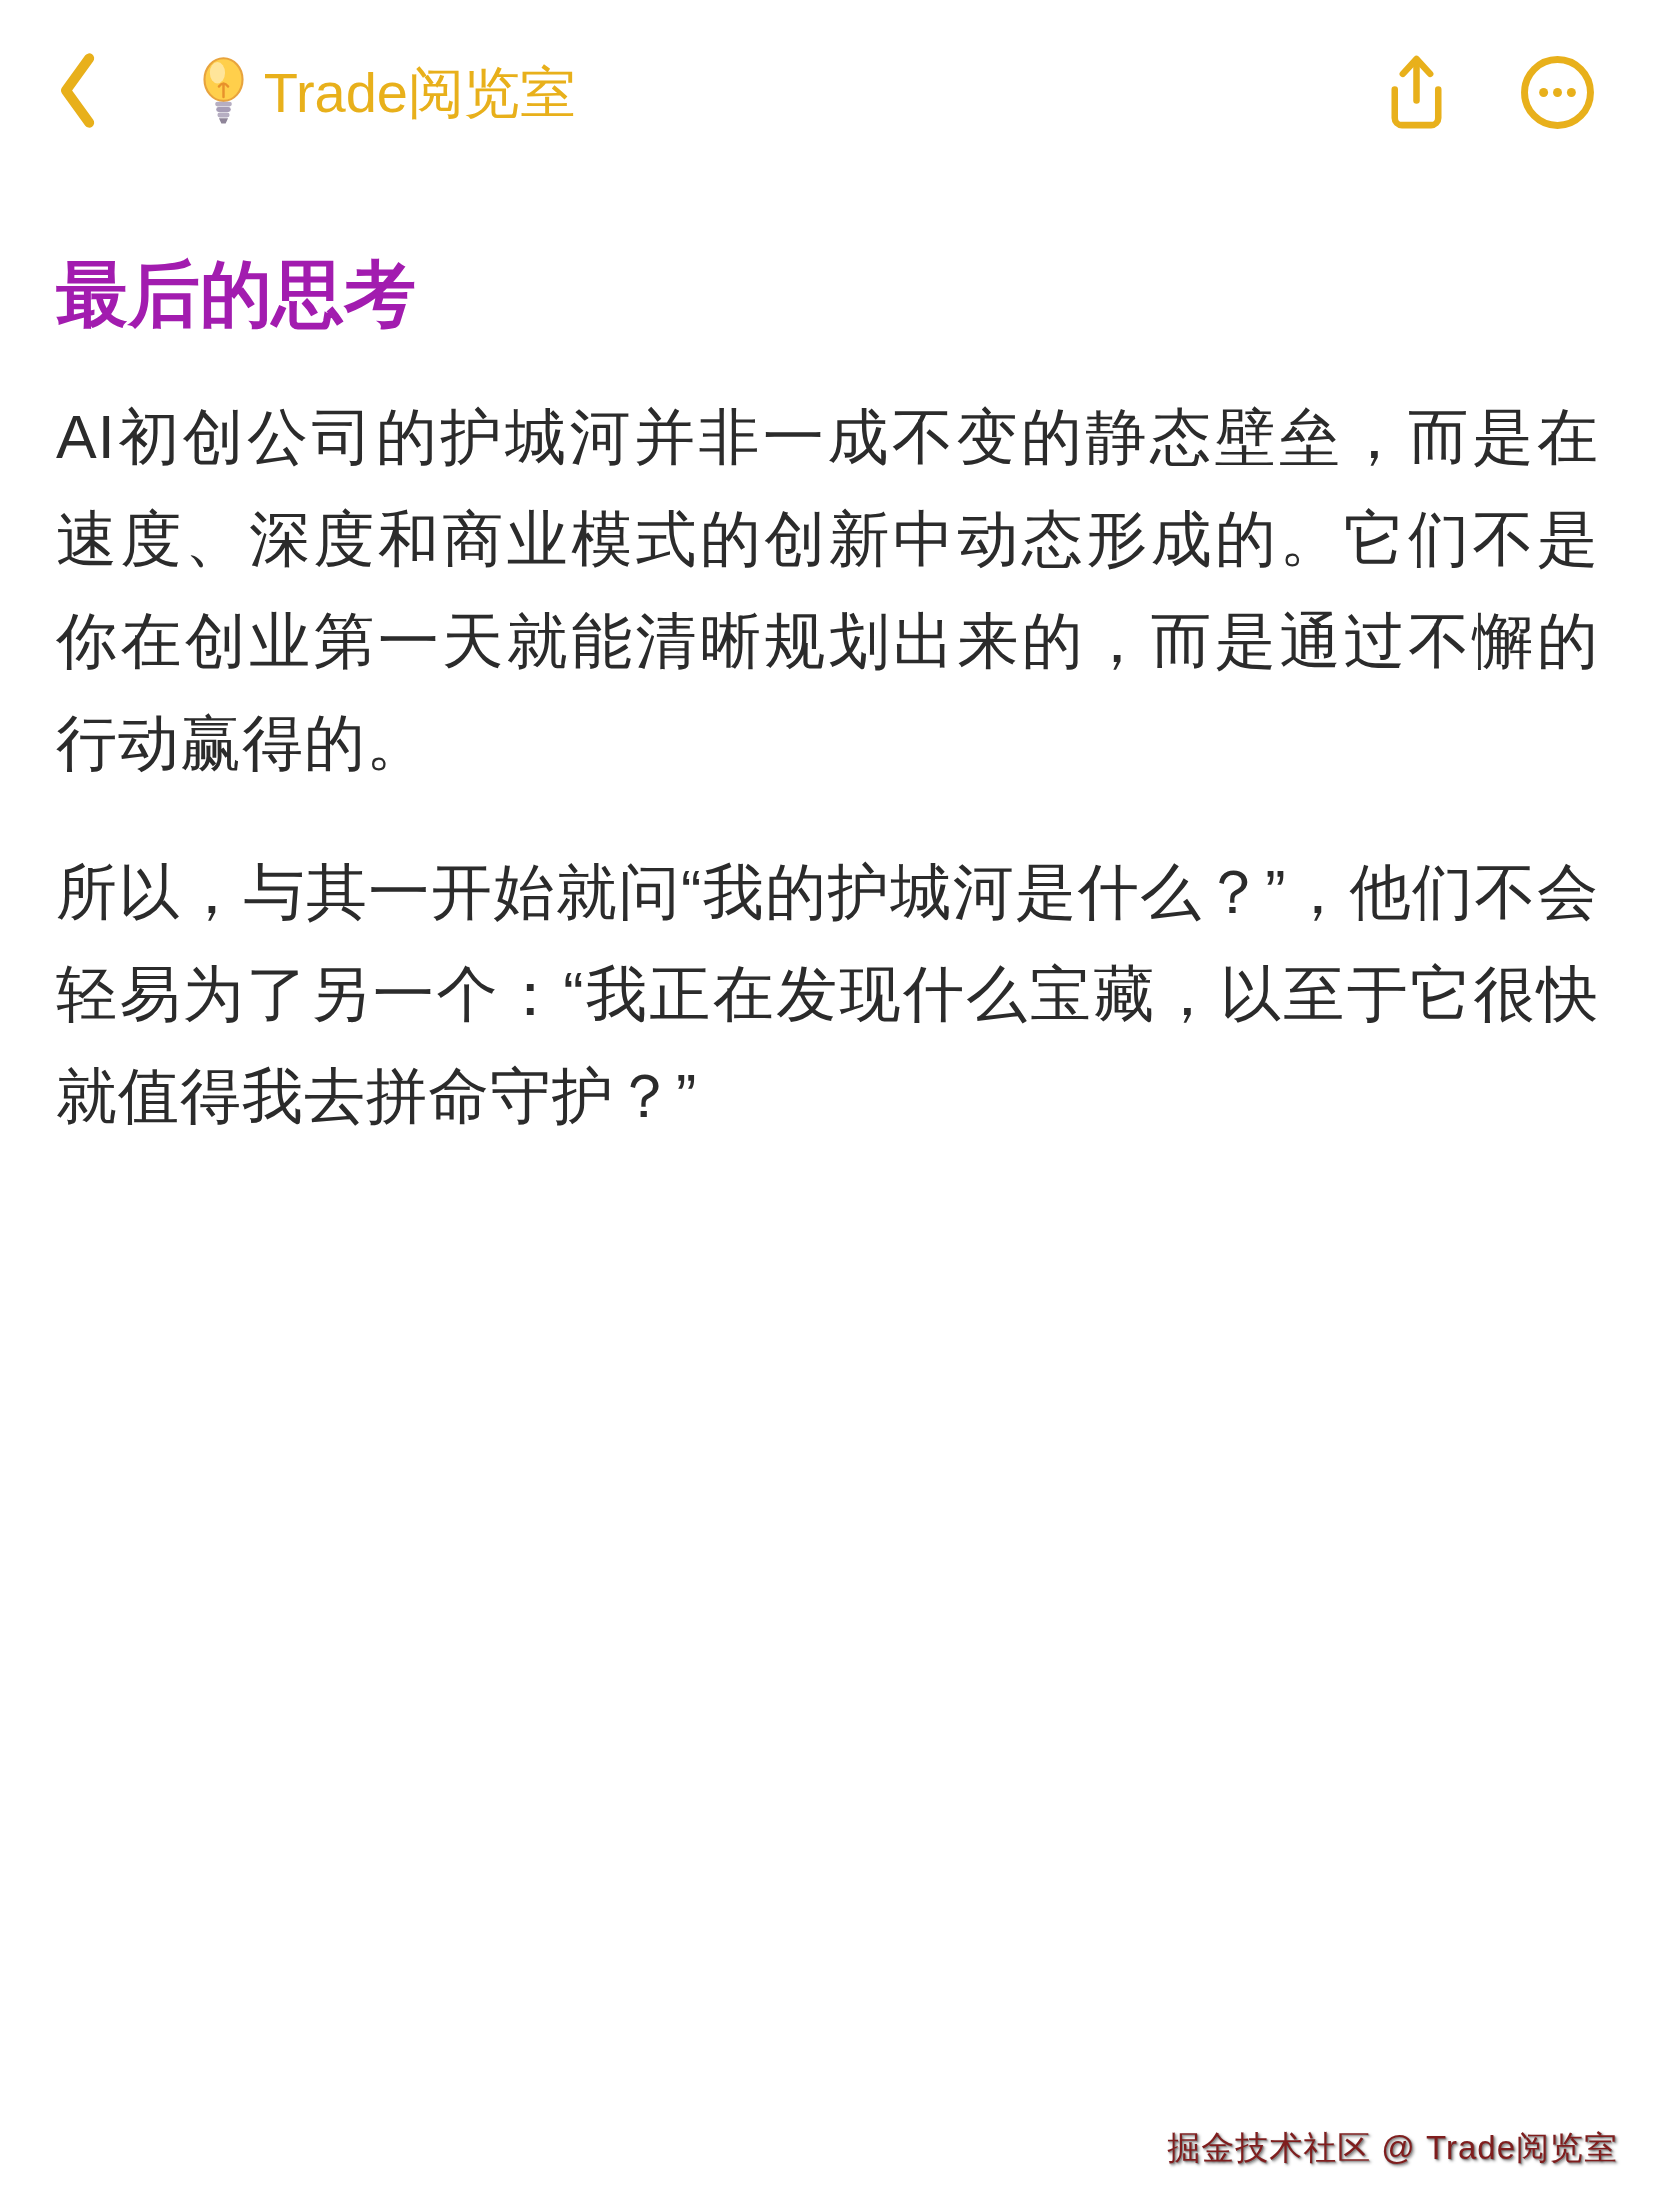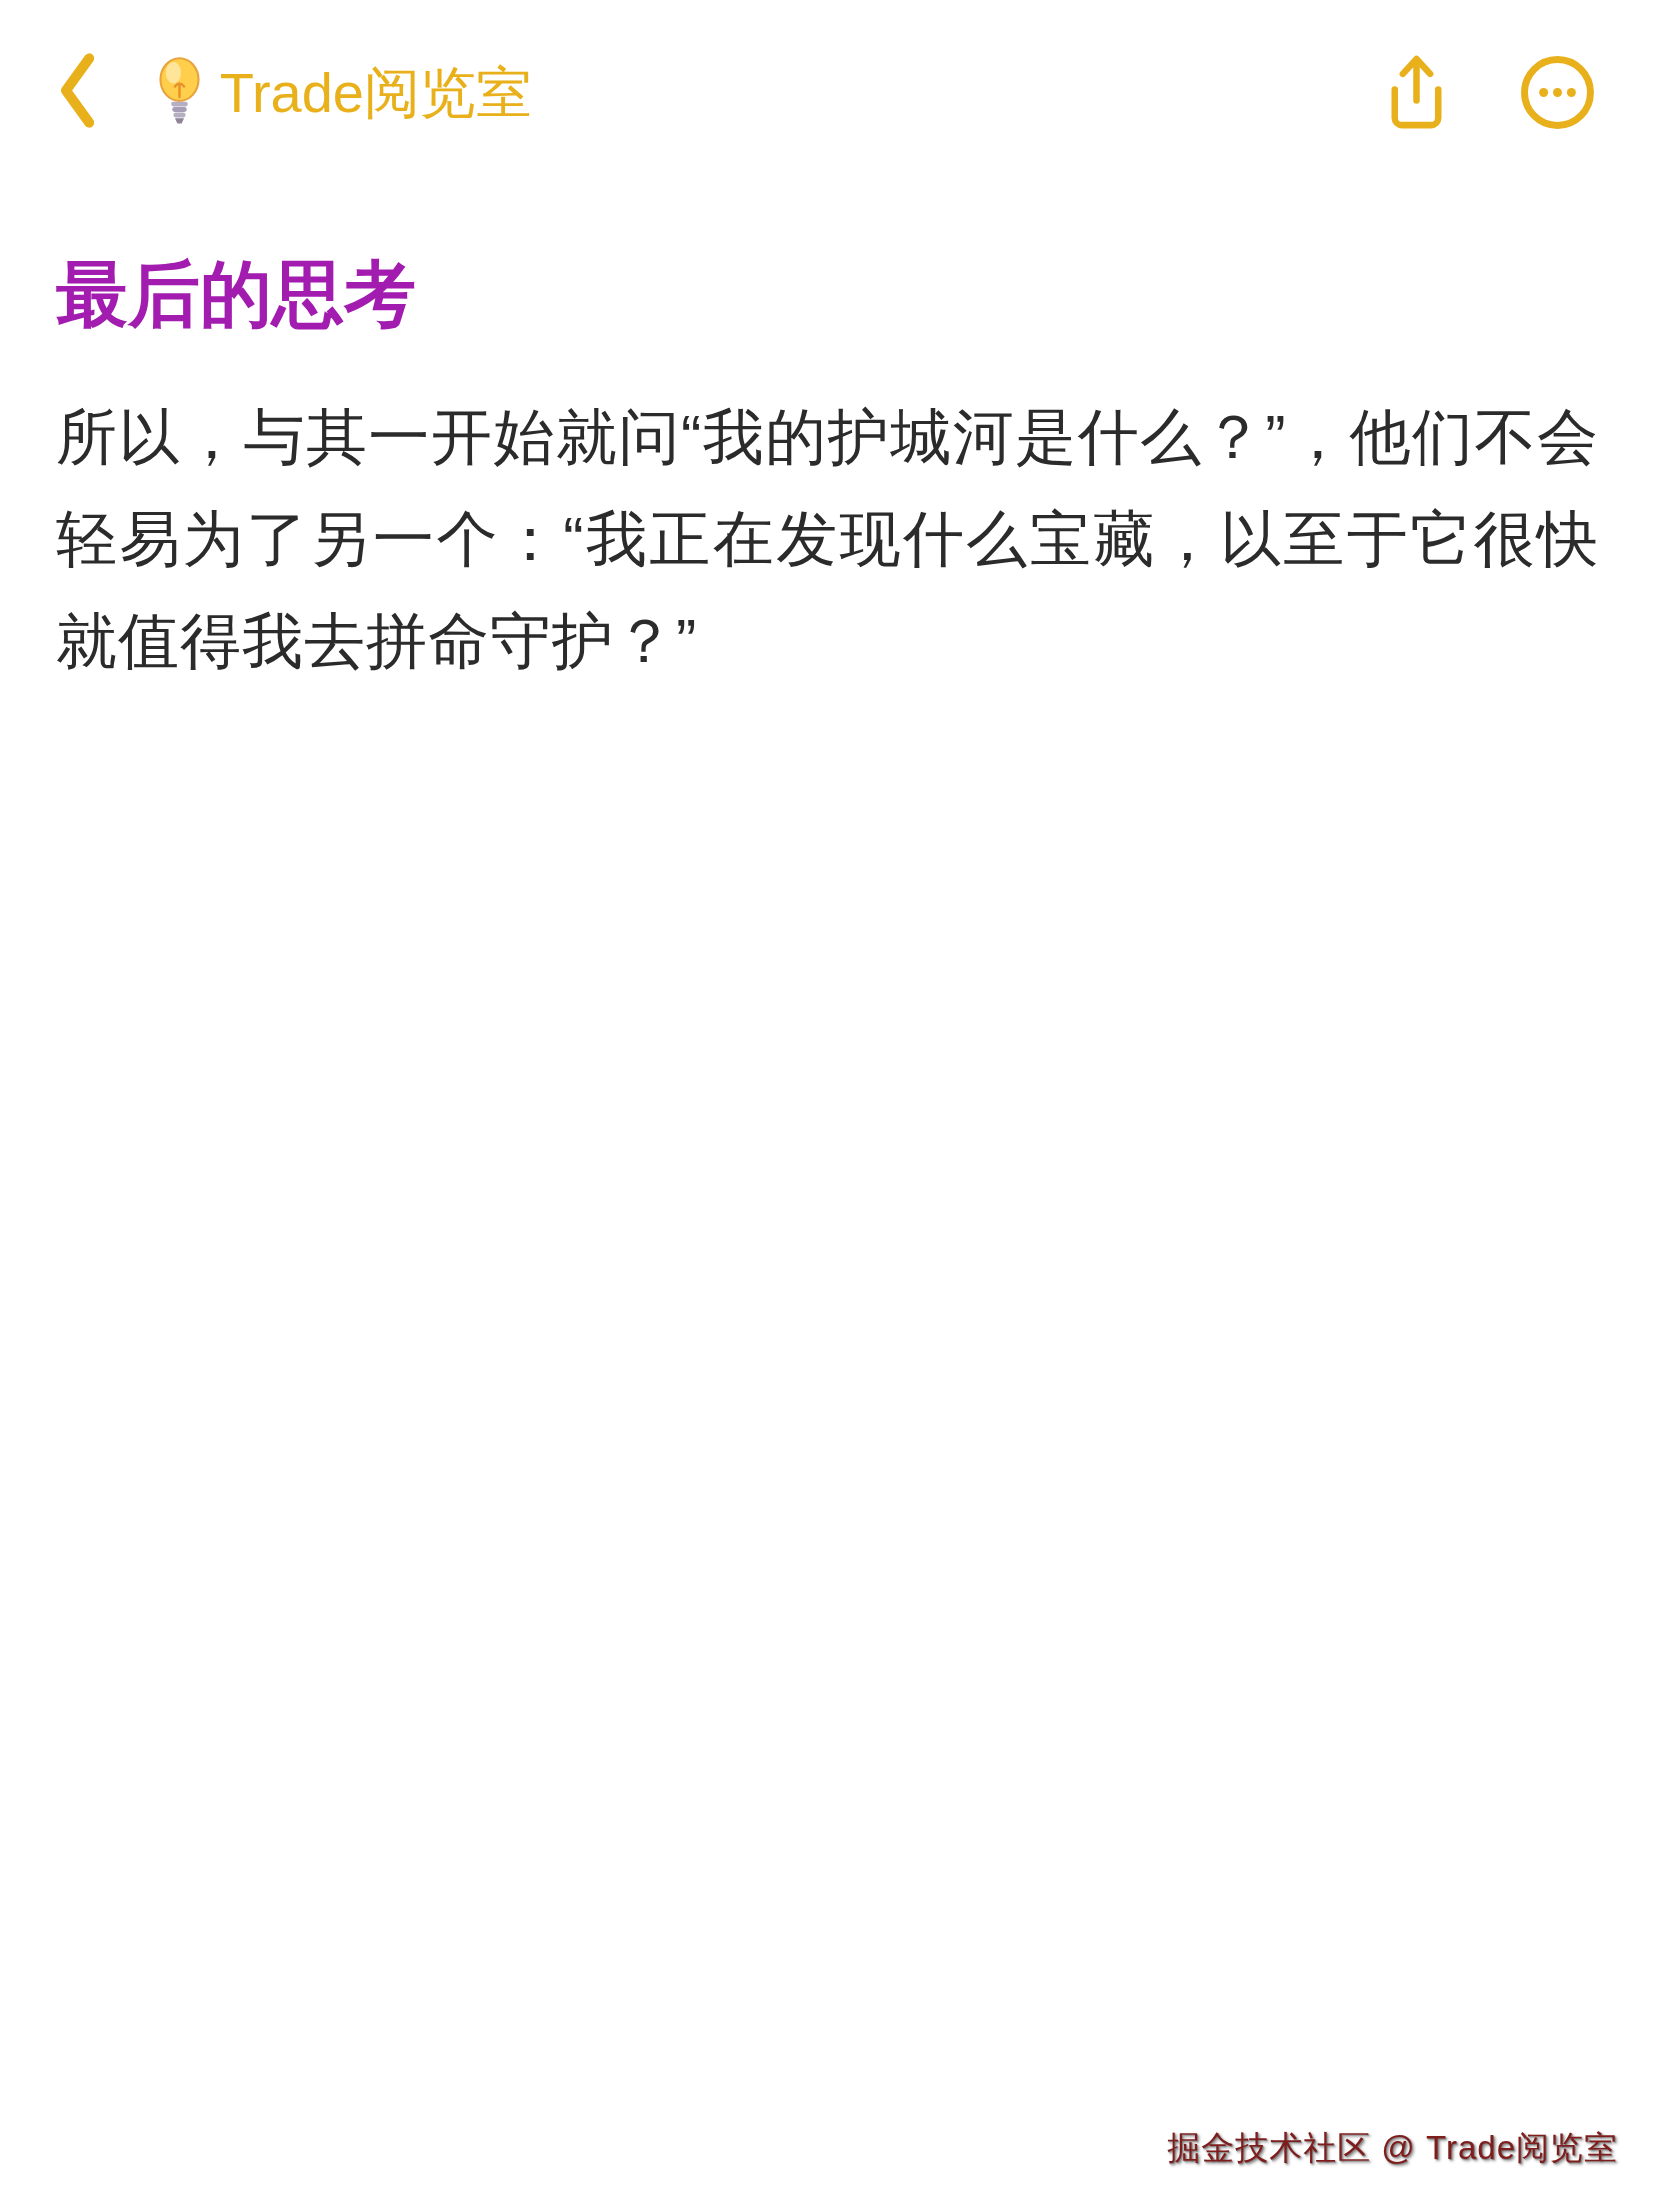--- a/index.html
+++ b/index.html
@@ -20,20 +20,21 @@
   
   .header {
     position: absolute;
     top: 45px;
     left: 57px;
     right: 57px;
     height: 95px;
     display: flex;
     align-items: center;
     color: #E8B01B;
+    gap: 44px;
   }
   .back-btn {
     width: 51px;
     height: 83px;
     display: flex;
     align-items: center;
     justify-content: flex-start;
     cursor: pointer;
     flex: 0 0 auto;
   }
@@ -144,19 +145,20 @@
           <circle cx="9.2" cy="14" r="1.55" fill="#E8B01B"></circle>
           <circle cx="14" cy="14" r="1.55" fill="#E8B01B"></circle>
           <circle cx="18.8" cy="14" r="1.55" fill="#E8B01B"></circle>
         </svg>
       </span>
     </div>
   </div>
 
   <div class="content">
     <h2>最后的思考</h2>
+    <p>AI初创公司的护城河并非一成不变的静态壁垒，而是在速度、深度和商业模式的创新中动态形成的。它们不是你在创业第一天就能清晰规划出来的，而是通过不懈的行动赢得的。</p>
     <p>所以，与其一开始就问“我的护城河是什么？”，他们不会轻易为了另一个：“我正在发现什么宝藏，以至于它很快就值得我去拼命守护？”</p>
   </div>
 
   <div class="watermark">掘金技术社区 @ Trade阅览室</div>
 
 </div>
 
 
 </body></html>

